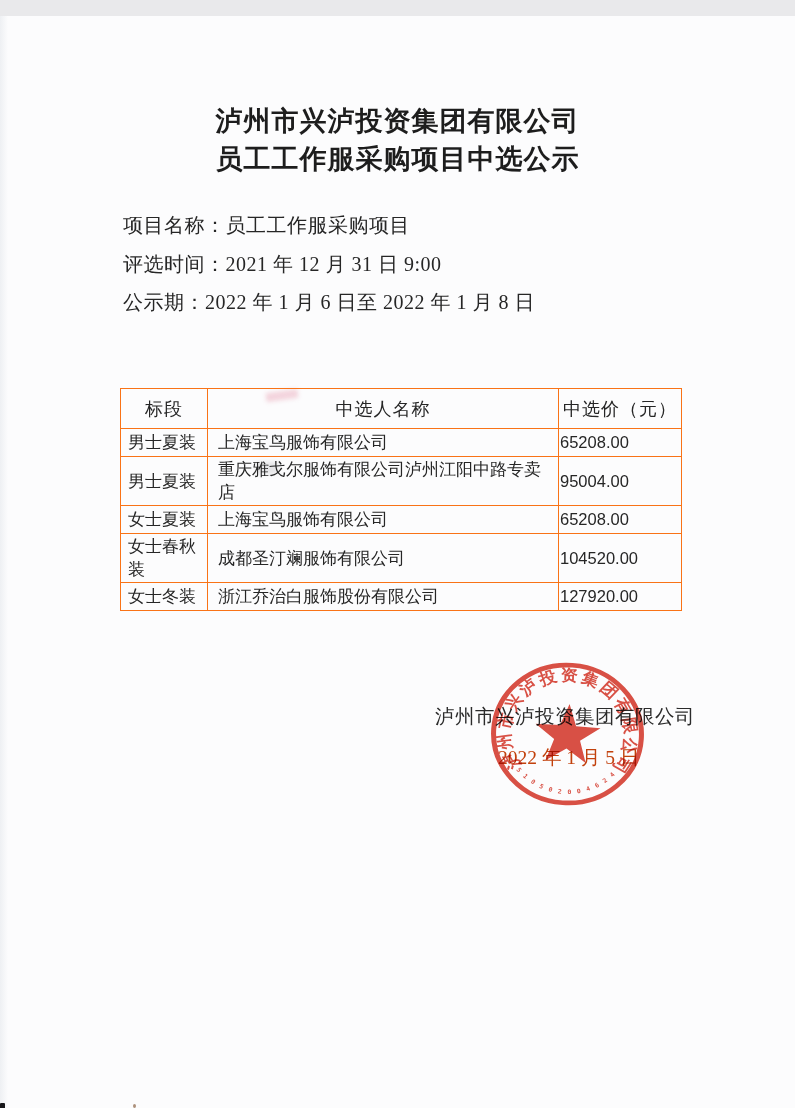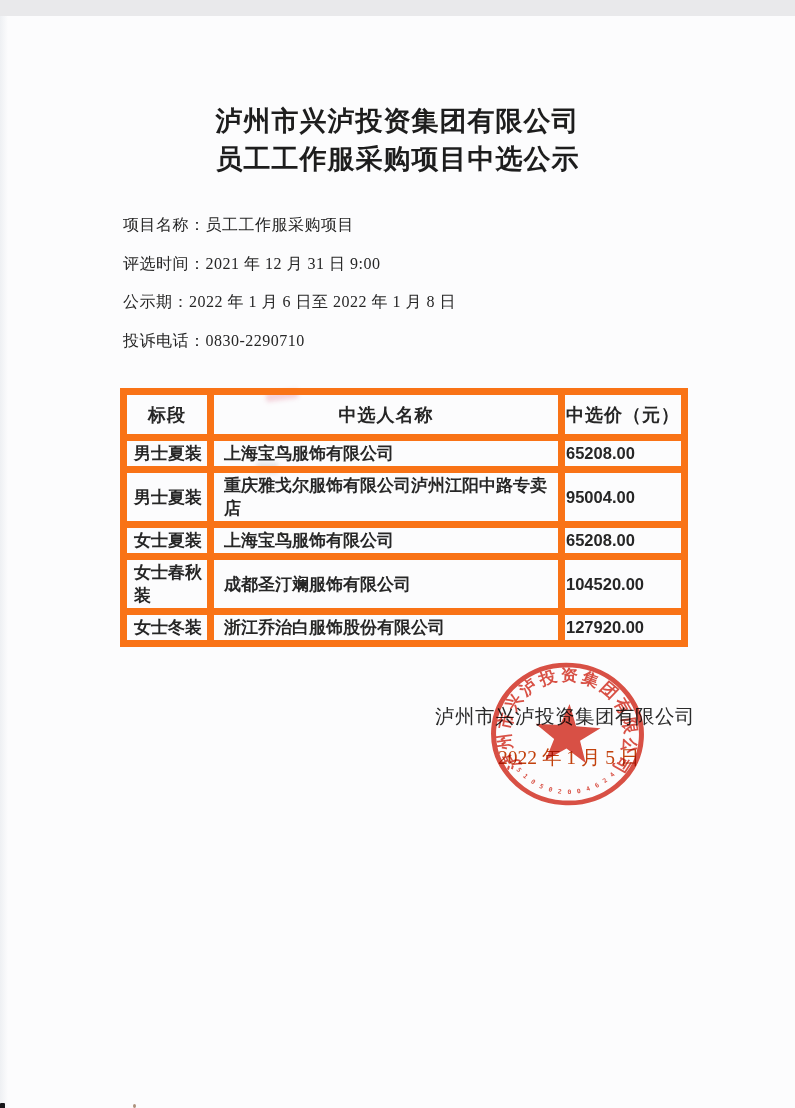--- a/index.html
+++ b/index.html
@@ -24,31 +24,31 @@
   .smudge-gray{position:absolute;left:256px;top:446px;width:22px;height:12px;
     background:rgba(150,150,155,.22);filter:blur(2px);}
 
   
   .title-block{position:absolute;top:86px;left:0;width:100%;text-align:center;}
   .title-line{font-family:"Liberation Sans","DejaVu Sans",sans-serif;
     font-weight:700;font-size:27px;line-height:38px;letter-spacing:1px;color:#1d1d1d;}
 
   
   .info-block{position:absolute;top:190px;left:123px;}
-  .info-line{font-size:16px;line-height:38.5px;white-space:nowrap;letter-spacing:.5px;}
+  .info-line{font-size:20px;line-height:38.5px;white-space:nowrap;letter-spacing:.5px;}
   .info-line .lbl,.info-line .val{color:#262626;}
 
   
   table.lots{position:absolute;left:120px;top:372px;width:561px;
     border-collapse:collapse;table-layout:fixed;}
   table.lots col.c-lot{width:87px;}
   table.lots col.c-winner{width:351px;}
   table.lots col.c-price{width:123px;}
-  table.lots th,table.lots td{border:7px solid #f97316;overflow:hidden;
-    font-weight:bold;color:#262626;}
+  table.lots th,table.lots td{border:1px solid #f97316;overflow:hidden;
+    font-weight:normal;color:#262626;}
   table.lots thead th{height:37px;text-align:center;font-size:18px;letter-spacing:1px;}
   table.lots tbody tr{height:28px;}
   td.lot{font-size:17px;padding-left:7px;letter-spacing:0;}
   td.winner{font-size:17px;padding-left:10px;letter-spacing:0;}
   td.price{text-align:left;font-family:"Liberation Sans","DejaVu Sans",sans-serif;
     font-size:16.5px;color:#1f1f1f;}
 
   
   .sig-company{position:absolute;left:435px;top:687px;font-size:19.5px;
     letter-spacing:.5px;white-space:nowrap;color:#2b2b2b;}
@@ -80,23 +80,20 @@
 
   <div class="info-block">
     <div class="info-line">
       <span class="lbl">项目名称：</span><span class="val">员工工作服采购项目</span>
     </div>
     <div class="info-line">
       <span class="lbl">评选时间：</span><span class="val">2021 年 12 月 31 日 9:00</span>
     </div>
     <div class="info-line">
       <span class="lbl">公示期：</span><span class="val">2022 年 1 月 6 日至 2022 年 1 月 8 日</span>
-    </div>
-    <div class="info-line">
-      <span class="lbl">投诉电话：</span><span class="val">0830-2290710</span>
     </div>
   </div>
 
   <table class="lots">
     <colgroup>
         <col class="c-lot">
         <col class="c-winner">
         <col class="c-price">
       </colgroup>
     <thead>

